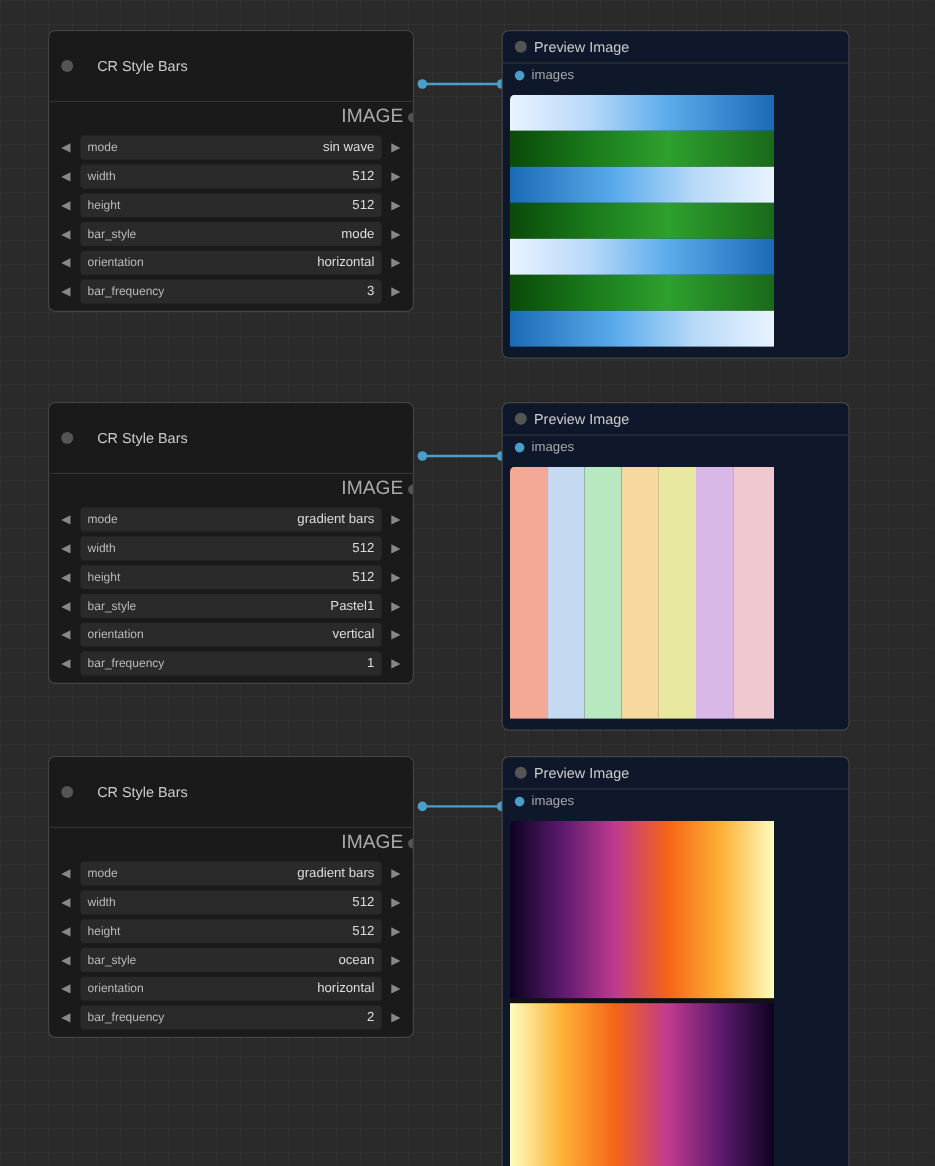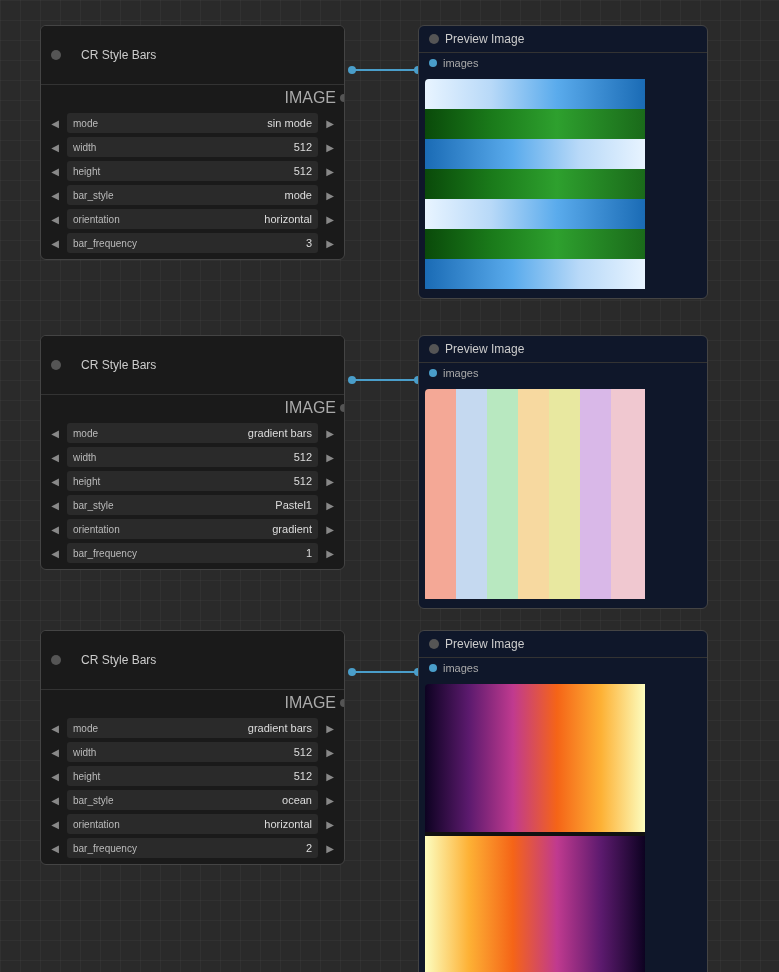--- a/index.html
+++ b/index.html
@@ -188,21 +188,21 @@
   </div>
   <div class="node-image-label">
     <span>IMAGE</span>
     <div class="node-port"></div>
   </div>
 
   <div class="node-row">
     <div class="arrow-btn">◀</div>
     <div class="row-inner">
       <span class="row-label">mode</span>
-      <span class="row-value">sin mode</span>
+      <span class="row-value">sin wave</span>
     </div>
     <div class="arrow-btn">▶</div>
   </div>
 
   <div class="node-row">
     <div class="arrow-btn">◀</div>
     <div class="row-inner">
       <span class="row-label">width</span>
       <span class="row-value">512</span>
     </div>
@@ -329,21 +329,21 @@
     <div class="row-inner">
       <span class="row-label">bar_style</span>
       <span class="row-value">Pastel1</span>
     </div>
     <div class="arrow-btn">▶</div>
   </div>
   <div class="node-row">
     <div class="arrow-btn">◀</div>
     <div class="row-inner">
       <span class="row-label">orientation</span>
-      <span class="row-value">gradient</span>
+      <span class="row-value">vertical</span>
     </div>
     <div class="arrow-btn">▶</div>
   </div>
   <div class="node-row" style="margin-bottom:4px;">
     <div class="arrow-btn">◀</div>
     <div class="row-inner">
       <span class="row-label">bar_frequency</span>
       <span class="row-value">1</span>
     </div>
     <div class="arrow-btn">▶</div>

